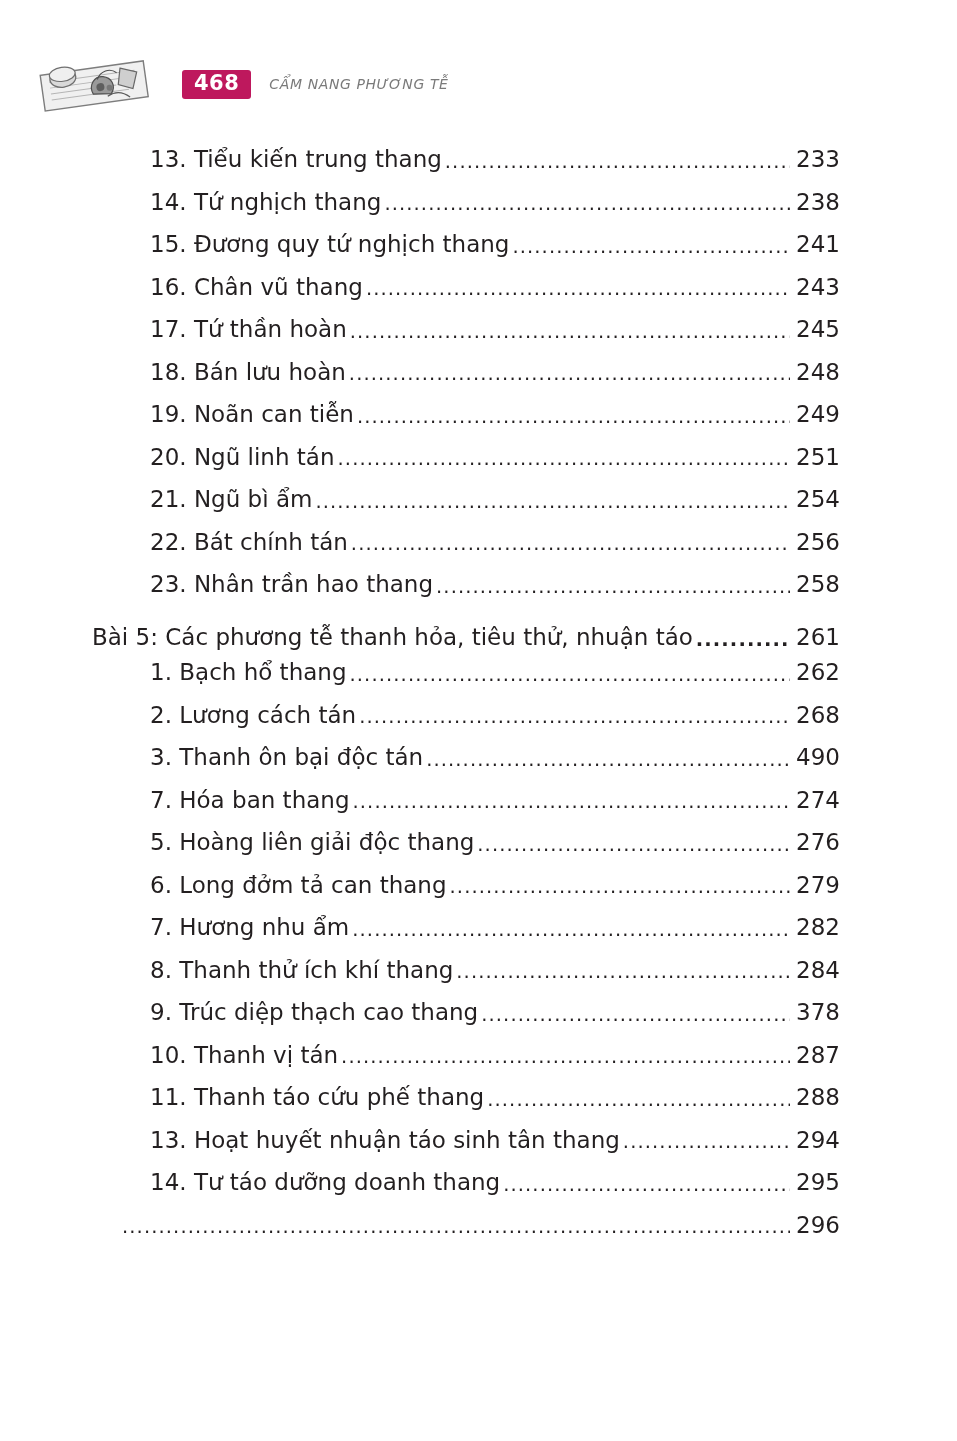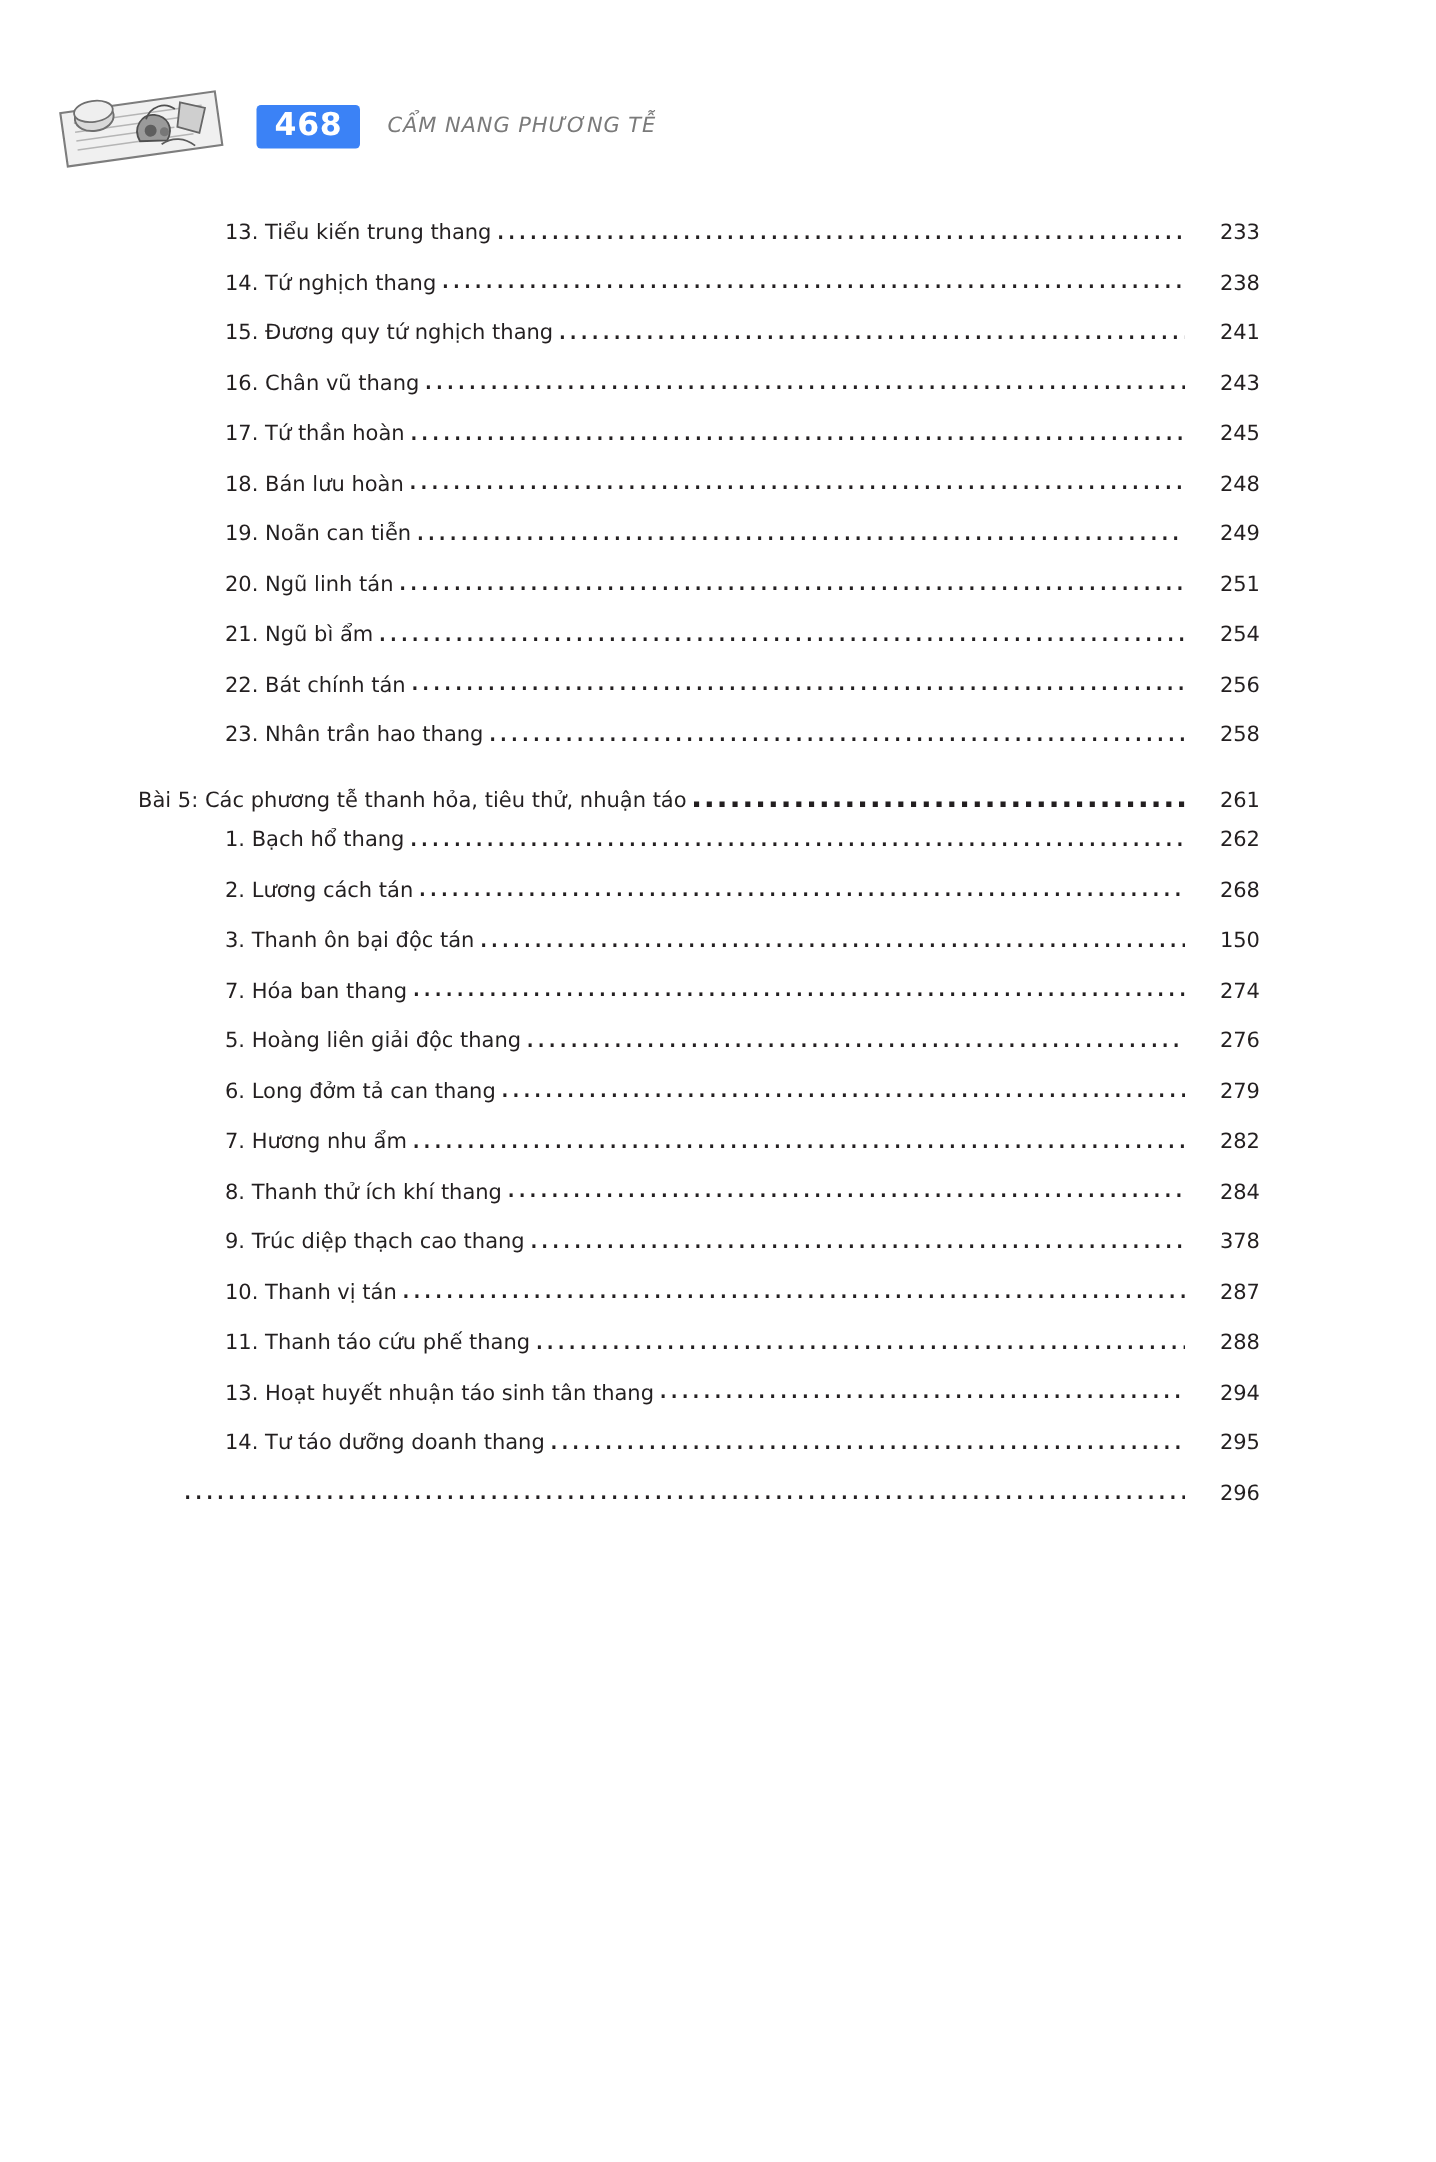--- a/index.html
+++ b/index.html
@@ -34,28 +34,28 @@
   .header-deco {
     width: 130px;
     height: 62px;
     position: relative;
     flex: 0 0 auto;
   }
   .header-deco svg { display: block; }
 
   .page-number {
     display: inline-block;
-    background: #3b82f6;
+    background: #be185d;
     color: #ffffff;
     font-weight: bold;
     font-size: 21px;
     letter-spacing: 0.5px;
     padding: 3px 12px 5px 12px;
     border-radius: 3px;
-    margin-left: 5px;
+    margin-left: 16px;
     line-height: 1;
   }
   .header-title {
     margin-left: 18px;
     font-size: 14px;
     font-weight: normal;
     color: #7a7a7a;
     letter-spacing: 0.6px;
     font-style: italic;
     white-space: nowrap;
@@ -64,21 +64,21 @@
   
   .toc {
     position: absolute;
     top: 148px;
     left: 122px;
     width: 718px;
   }
   .toc-entry {
     display: flex;
     align-items: flex-end;
-    font-size: 14px;
+    font-size: 23px;
     line-height: 1;
     margin-bottom: 19.5px;
     white-space: nowrap;
   }
   .toc-entry .label {
     flex: 0 0 auto;
     padding-right: 3px;
   }
   .toc-entry .dots {
     flex: 1 1 auto;
@@ -226,21 +226,21 @@
 
     <div class="toc-entry indent">
       <span class="label">2. Lương cách tán</span>
       <span class="dots"></span>
       <span class="pg">268</span>
     </div>
 
     <div class="toc-entry indent">
       <span class="label">3. Thanh ôn bại độc tán</span>
       <span class="dots"></span>
-      <span class="pg">150</span>
+      <span class="pg">490</span>
     </div>
 
     <div class="toc-entry indent">
       <span class="label">7. Hóa ban thang</span>
       <span class="dots"></span>
       <span class="pg">274</span>
     </div>
 
     <div class="toc-entry indent">
       <span class="label">5. Hoàng liên giải độc thang</span>

